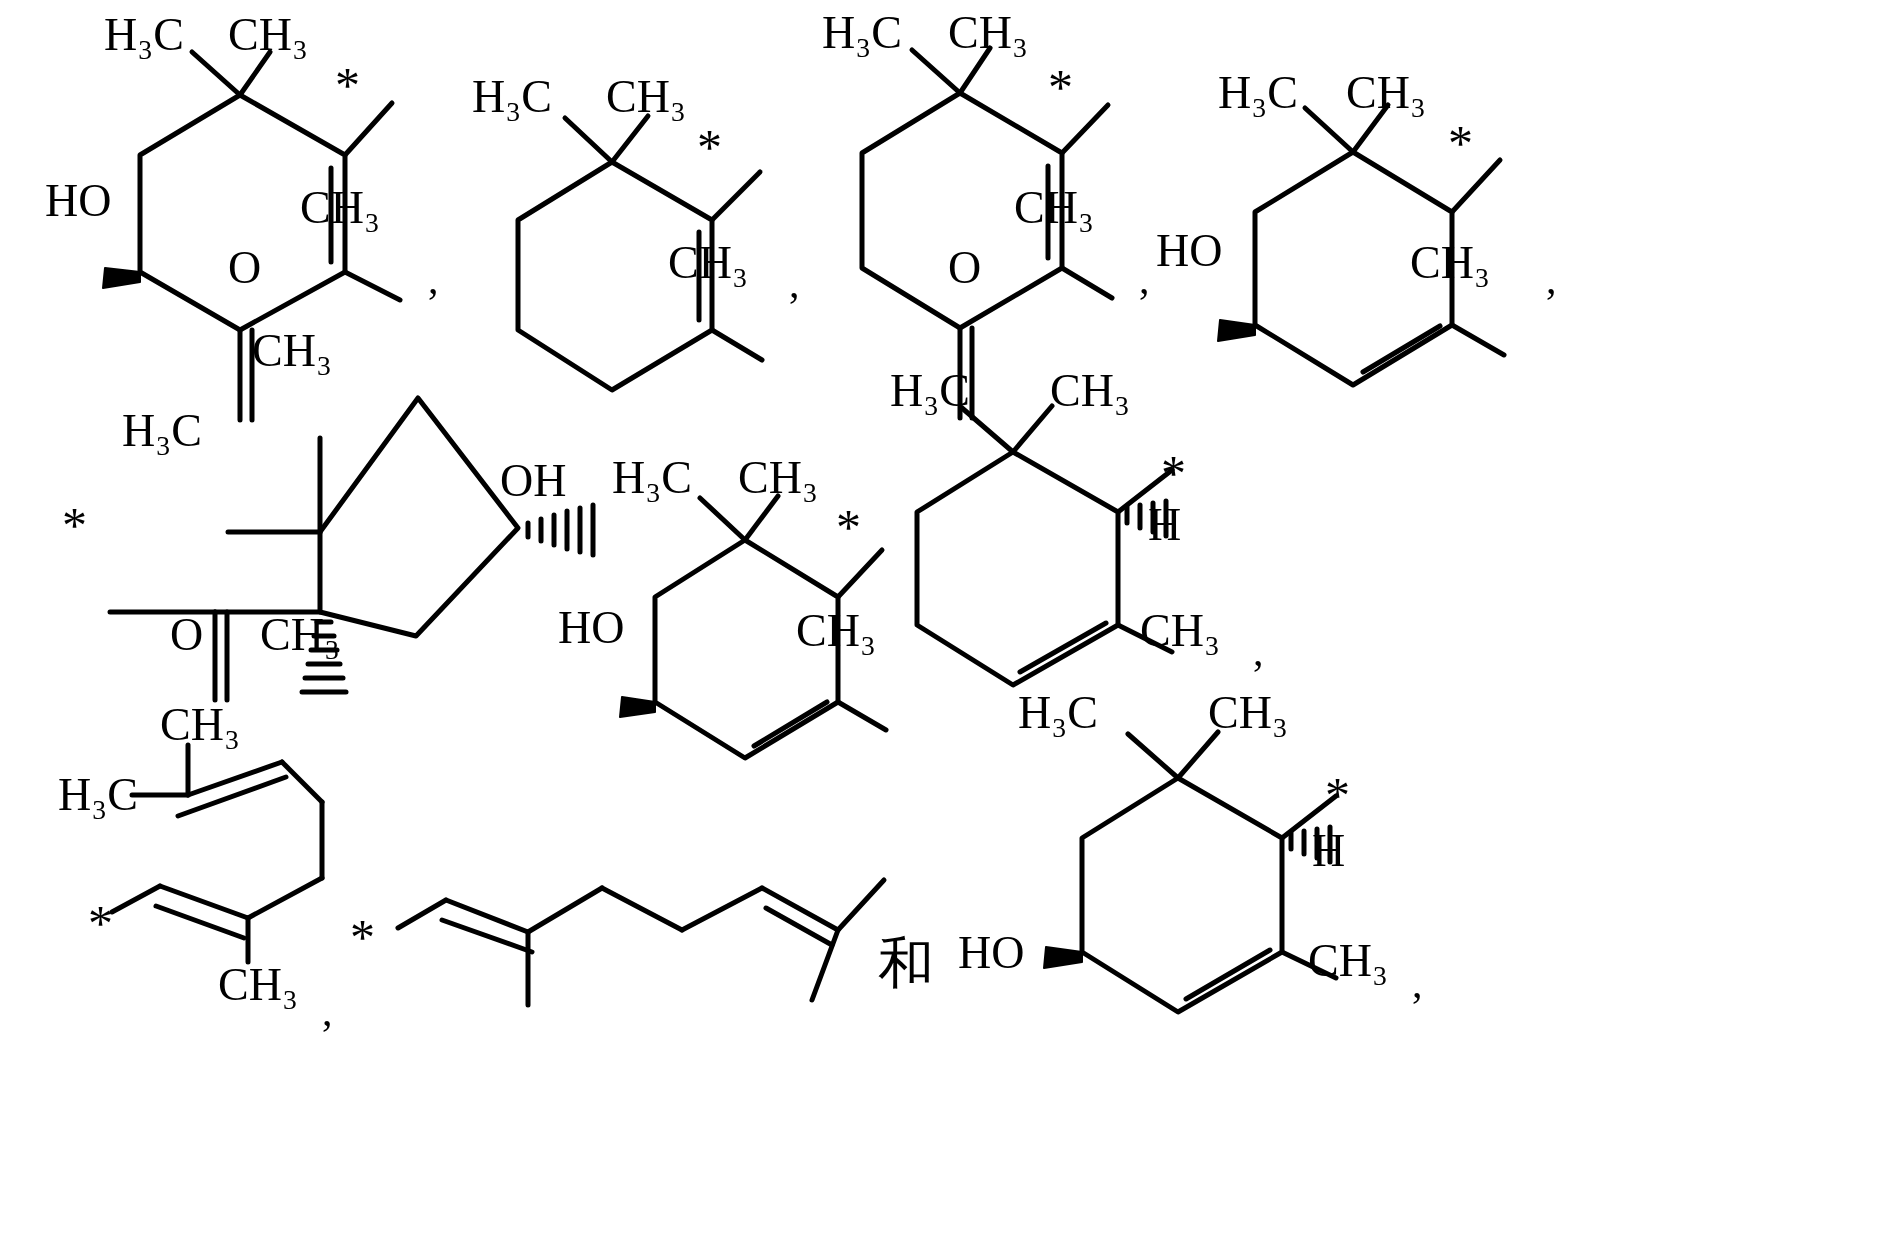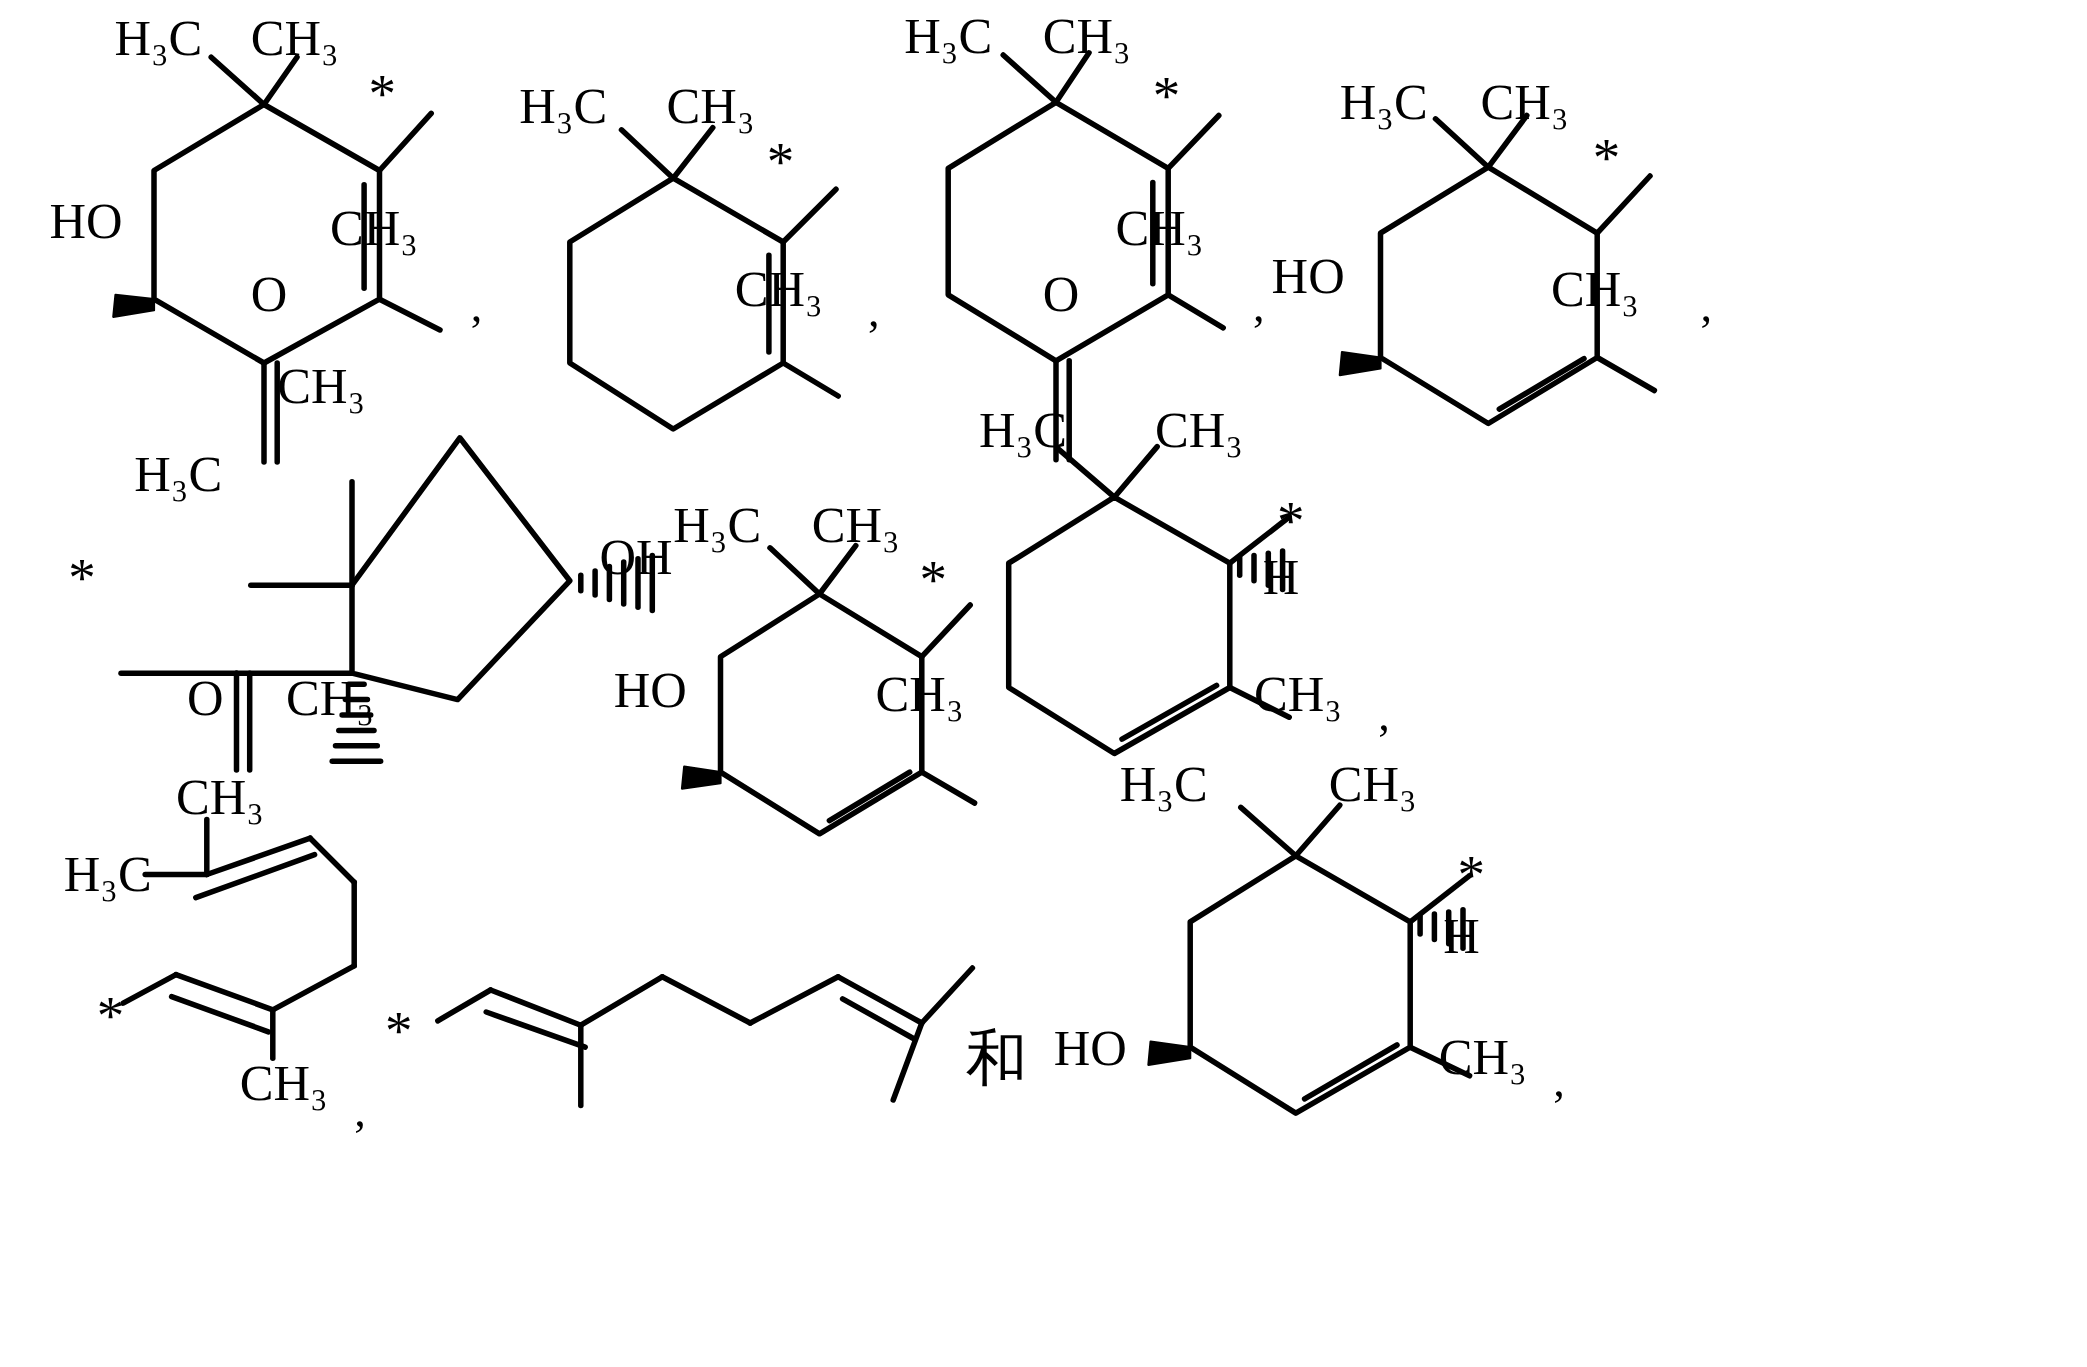--- a/index.html
+++ b/index.html
@@ -254,21 +254,21 @@
 <div class="struct-label" style="left:1346px;top:70px;font-size:46px;">CH₃</div>
 <div class="struct-label" style="left:1448px;top:118px;font-size:50px;">*</div>
 <div class="struct-label" style="left:1156px;top:228px;font-size:46px;">HO</div>
 <div class="struct-label" style="left:1410px;top:240px;font-size:46px;">CH₃</div>
 
 <div class="punct" style="left:1546px;top:258px;font-size:42px;">,</div>
 
 <div class="struct-label" style="left:252px;top:328px;font-size:46px;">CH₃</div>
 <div class="struct-label" style="left:122px;top:408px;font-size:46px;">H₃C</div>
 <div class="struct-label" style="left:62px;top:500px;font-size:50px;">*</div>
-<div class="struct-label" style="left:500px;top:484px;font-size:46px;margin-left:45px;">OH</div>
+<div class="struct-label" style="left:500px;top:458px;font-size:46px;">OH</div>
 <div class="struct-label" style="left:170px;top:612px;font-size:46px;">O</div>
 <div class="struct-label" style="left:260px;top:612px;font-size:46px;">CH₃</div>
 
 <div class="struct-label" style="left:612px;top:455px;font-size:46px;">H₃C</div>
 <div class="struct-label" style="left:738px;top:455px;font-size:46px;">CH₃</div>
 <div class="struct-label" style="left:836px;top:502px;font-size:50px;">*</div>
 <div class="struct-label" style="left:558px;top:605px;font-size:46px;">HO</div>
 <div class="struct-label" style="left:796px;top:608px;font-size:46px;">CH₃</div>
 
 <div class="struct-label" style="left:890px;top:368px;font-size:46px;">H₃C</div>

